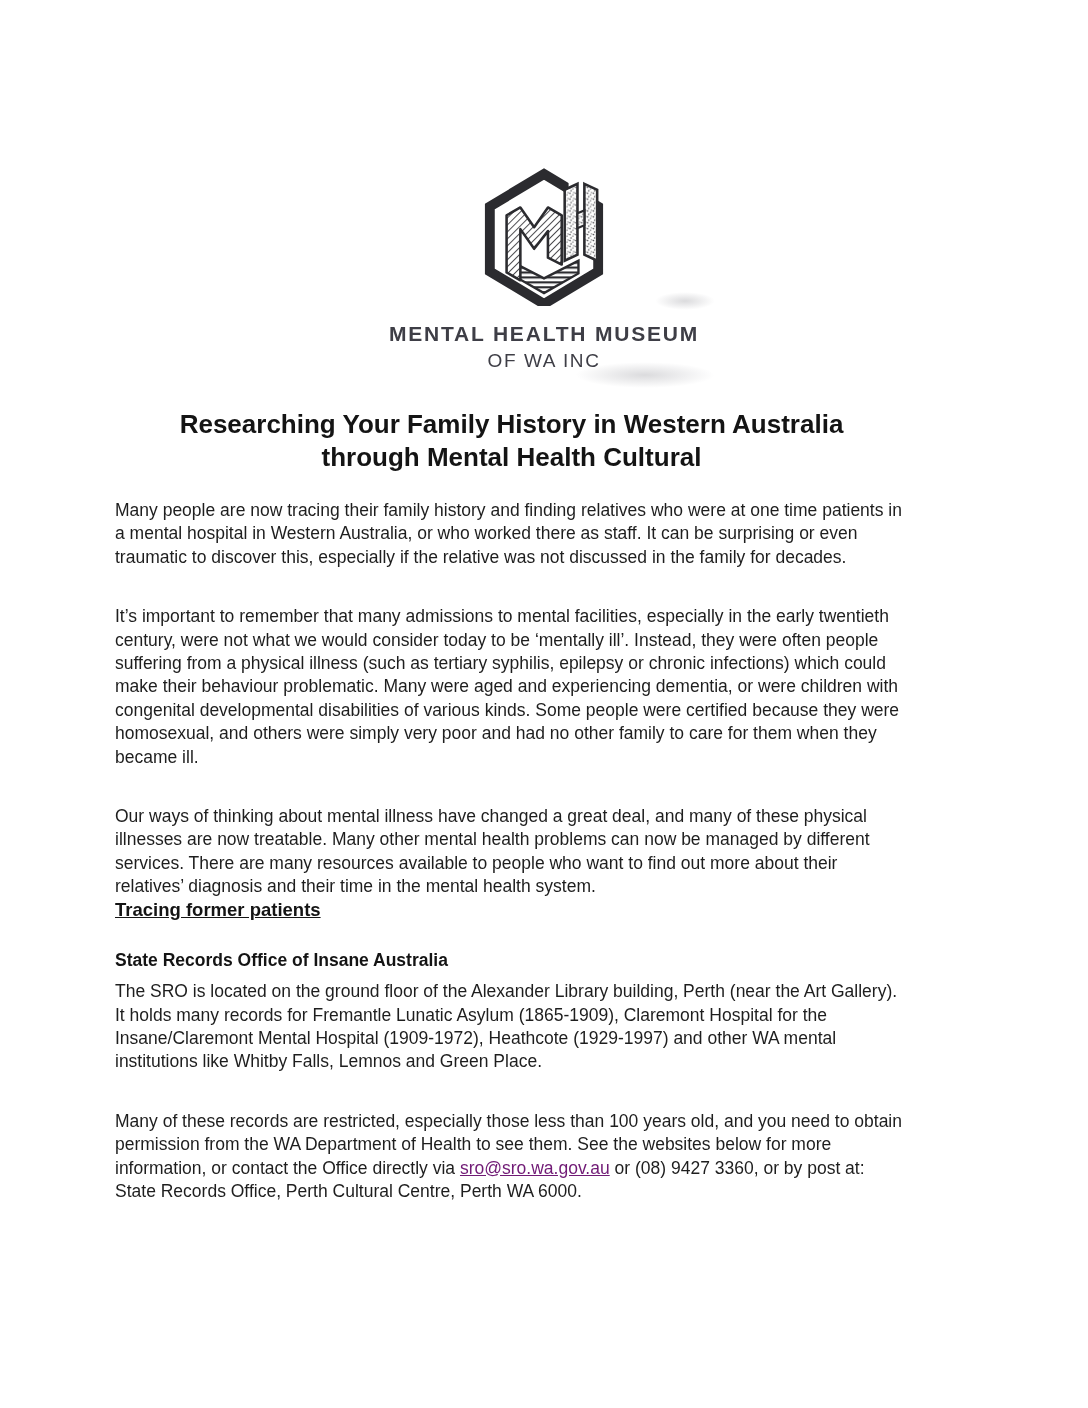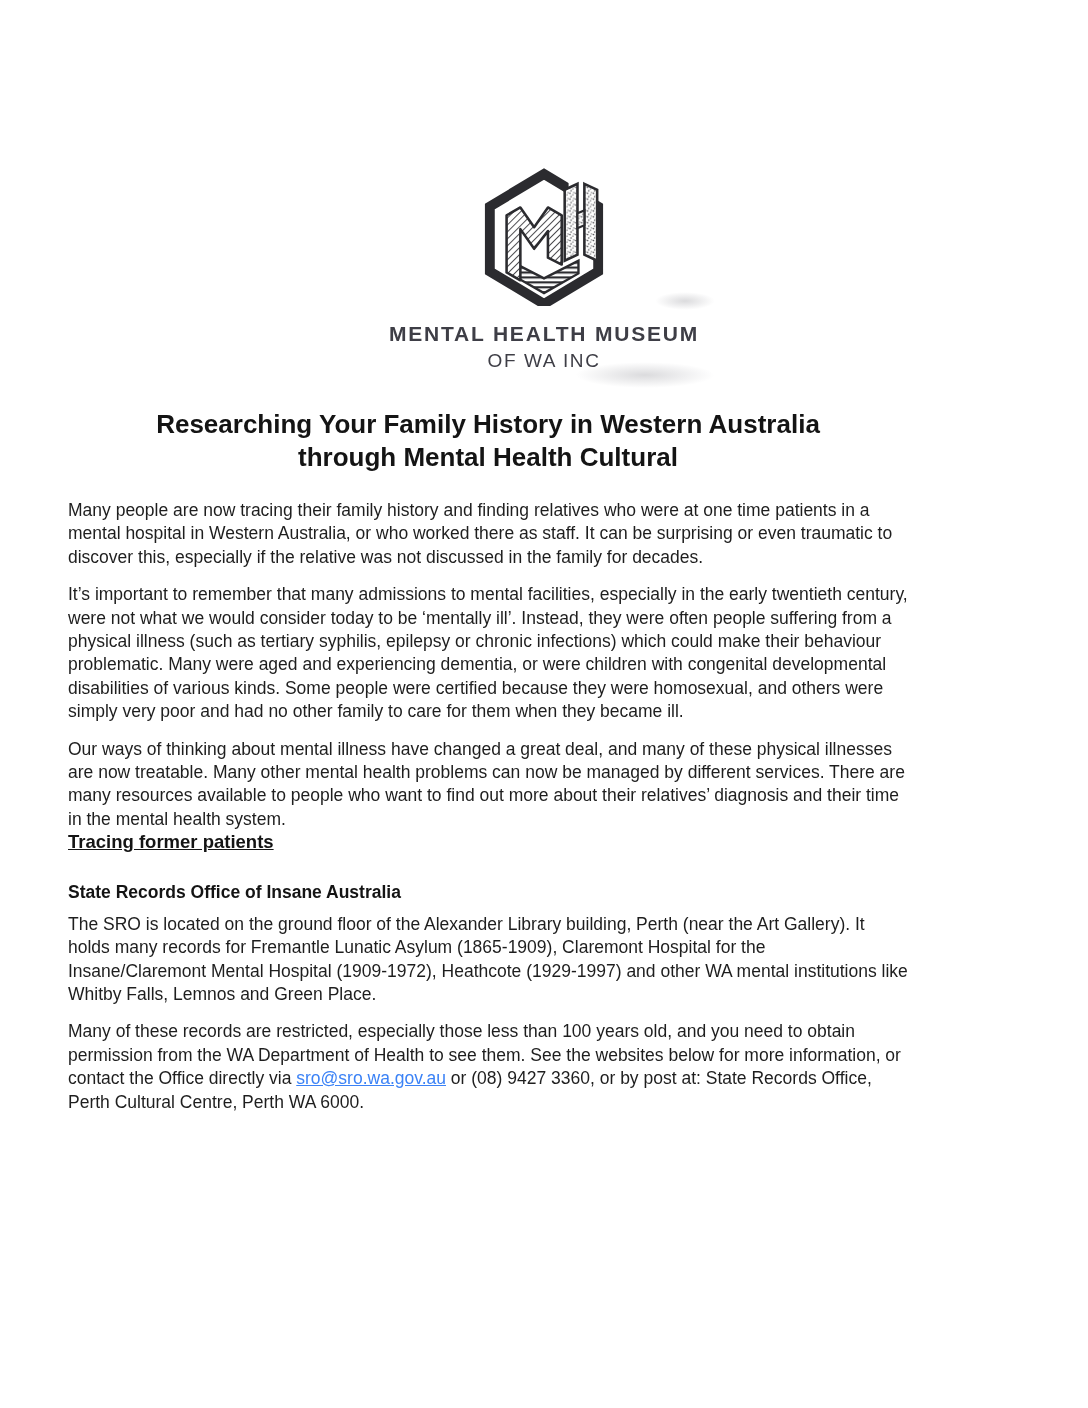--- a/index.html
+++ b/index.html
@@ -12,21 +12,21 @@
     position: relative;
     overflow: hidden;
   }
   .page {
     position: relative;
     width: 1088px;
     height: 1293px;
     background: #ffffff;
   }
   .content {
-    padding: 0 180px 0 68px;
+    padding: 0 180px 0 115px;
   }
   .logo-wrap {
     padding-top: 168px;
     text-align: center;
   }
   .logo-svg { display: inline-block; }
   .org-line1 {
     margin-top: 12px;
     font-size: 21px;
     font-weight: 600;
@@ -49,42 +49,42 @@
   .smudge-b { left: 655px; top: 292px; width: 60px; height: 18px; }
   .doc-title {
     margin-top: 36px;
     text-align: center;
     font-size: 26px;
     line-height: 33px;
     font-weight: bold;
     color: #141414;
   }
   .para {
-    margin-top: 14px;
+    margin-top: 36px;
     font-size: 17.5px;
     line-height: 23.4px;
     color: #1e1e1e;
   }
   .para.first { margin-top: 25px; }
   .section-heading {
     font-size: 18.5px;
     font-weight: bold;
     text-decoration: underline;
     color: #141414;
   }
   .sub-heading {
     margin-top: 28px;
     font-size: 17.5px;
     line-height: 23.4px;
     font-weight: bold;
     color: #141414;
   }
   .para.tight { margin-top: 8px; }
   a.doc-link {
-    color: #3b82f6;
+    color: #701a75;
     text-decoration: underline;
     cursor: pointer;
   }
   .access-block {
     margin-top: 24px;
     font-size: 17.5px;
     line-height: 23.4px;
   }
   .access-label { font-style: italic; }
 </style>

